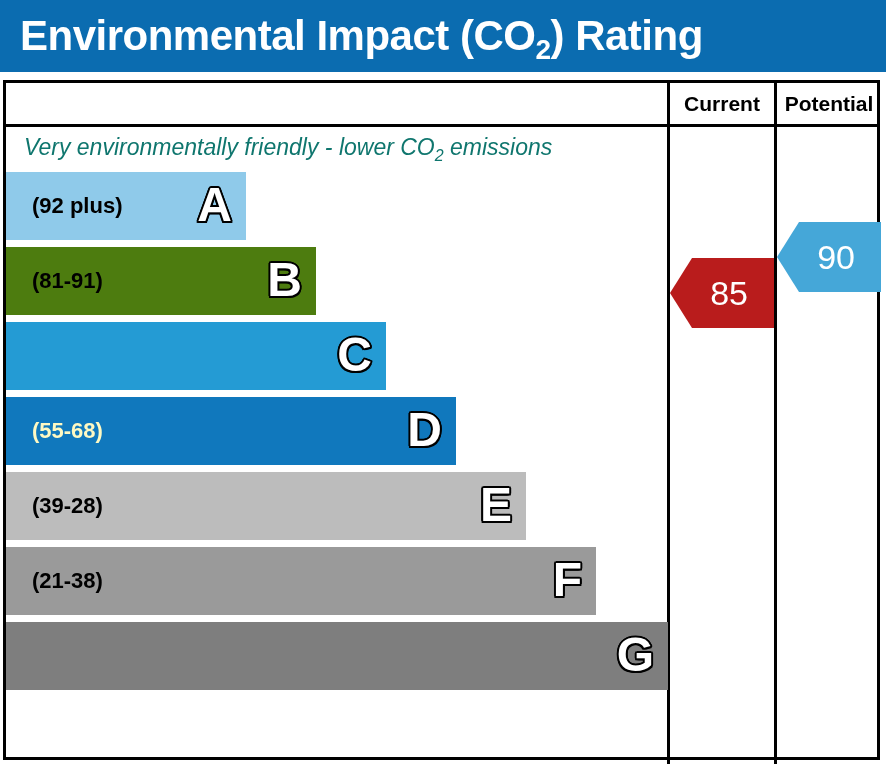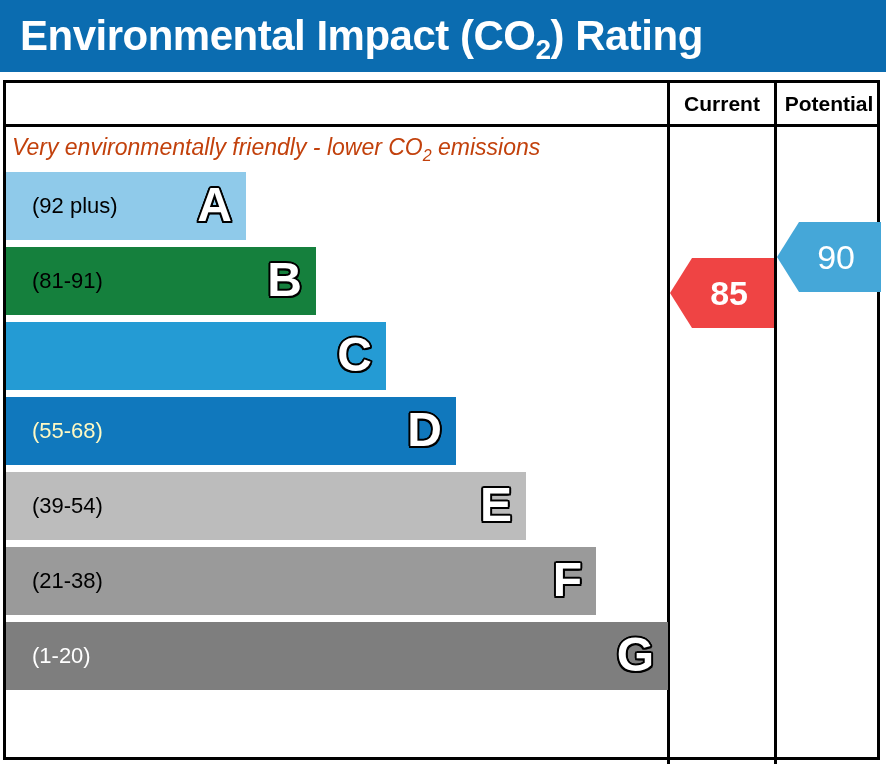--- a/index.html
+++ b/index.html
@@ -28,31 +28,31 @@
 
   
   .colhdr{position:absolute;top:86px;height:36px;line-height:36px;text-align:center;
     font-size:21px;font-weight:bold;color:#000000;font-family:"Liberation Sans",sans-serif;}
   .colhdr-cur{left:670px;width:104px;}
   .colhdr-pot{left:777px;width:104px;}
 
   
   .leftpanel{position:absolute;left:6px;top:127px;width:661px;height:630px;}
 
-  .caption{position:absolute;left:6px;width:640px;height:34px;line-height:34px;
-    font-size:23px;font-style:italic;color:#c2410c;white-space:nowrap;
+  .caption{position:absolute;left:18px;width:640px;height:34px;line-height:34px;
+    font-size:23px;font-style:italic;color:#0f766e;white-space:nowrap;
     font-family:"Liberation Sans",sans-serif;}
   .caption .sub{font-size:16px;vertical-align:sub;}
   .caption-top{top:3px;}
   .caption-bottom{top:592px;}
 
   
   .band{position:absolute;left:0;height:68px;}
   .band-range{position:absolute;left:26px;top:0;height:68px;line-height:68px;
-    font-size:22px;font-weight:normal;white-space:nowrap;
+    font-size:22px;font-weight:bold;white-space:nowrap;
     font-family:"Liberation Sans",sans-serif;}
   .band-letter{position:absolute;top:0;height:68px;line-height:66px;
     font-size:48px;font-weight:bold;color:#ffffff;
     font-family:"Liberation Sans",sans-serif;
     -webkit-text-stroke:3px #000000;paint-order:stroke fill;
     text-shadow:
       2px 0 0 #000,-2px 0 0 #000,0 2px 0 #000,0 -2px 0 #000,
       1.5px 1.5px 0 #000,-1.5px 1.5px 0 #000,1.5px -1.5px 0 #000,-1.5px -1.5px 0 #000;}
 
   
@@ -84,45 +84,44 @@
   <div class="leftpanel">
     <div class="caption caption-top">
       <span>Very environmentally friendly - lower CO</span><span class="sub">2</span><span> emissions</span>
     </div>
 
     <div id="bands-host">
         <div class="band" style="top: 45px; width: 240px; background: rgb(143, 202, 234);">
           <span class="band-range" style="color: rgb(0, 0, 0);">(92 plus)</span>
           <span class="band-letter" style="right: 14px;">A</span>
         </div>
-        <div class="band" style="top: 120px; width: 310px; background: #15803d;">
+        <div class="band" style="top: 120px; width: 310px; background: #4d7c0f;">
           <span class="band-range" style="color: rgb(0, 0, 0);">(81-91)</span>
           <span class="band-letter" style="right: 14px;">B</span>
         </div>
         <div class="band" style="top: 195px; width: 380px; background: rgb(36, 155, 212);">
           <span class="band-letter" style="right: 14px;">C</span>
         </div>
         <div class="band" style="top: 270px; width: 450px; background: rgb(16, 120, 189);">
           <span class="band-range" style="color: #fef9c3;">(55-68)</span>
           <span class="band-letter" style="right: 14px;">D</span>
         </div>
         <div class="band" style="top: 345px; width: 520px; background: rgb(188, 188, 188);">
-          <span class="band-range" style="color: rgb(0, 0, 0);">(39-54)</span>
+          <span class="band-range" style="color: rgb(0, 0, 0);">(39-28)</span>
           <span class="band-letter" style="right: 14px;">E</span>
         </div>
         <div class="band" style="top: 420px; width: 590px; background: rgb(154, 154, 154);">
           <span class="band-range" style="color: #000000;">(21-38)</span>
           <span class="band-letter" style="right: 14px;">F</span>
         </div>
         <div class="band" style="top: 495px; width: 662px; background: rgb(126, 126, 126);">
-          <span class="band-range" style="color: rgb(255, 255, 255);">(1-20)</span>
           <span class="band-letter" style="right: 14px;">G</span>
         </div>
       </div>
 
   </div>
 
   <div id="markers-host">
-      <div class="marker" style="left: 670px; top: 258px; width: 104px; background: #ef4444; font-weight: bold;">85</div>
+      <div class="marker" style="left: 670px; top: 258px; width: 104px; background: #b91c1c;">85</div>
       <div class="marker" style="left: 777px; top: 222px; width: 104px; background: rgb(69, 167, 216);">90</div>
     </div>
 
 </div>
 
 </body></html>

